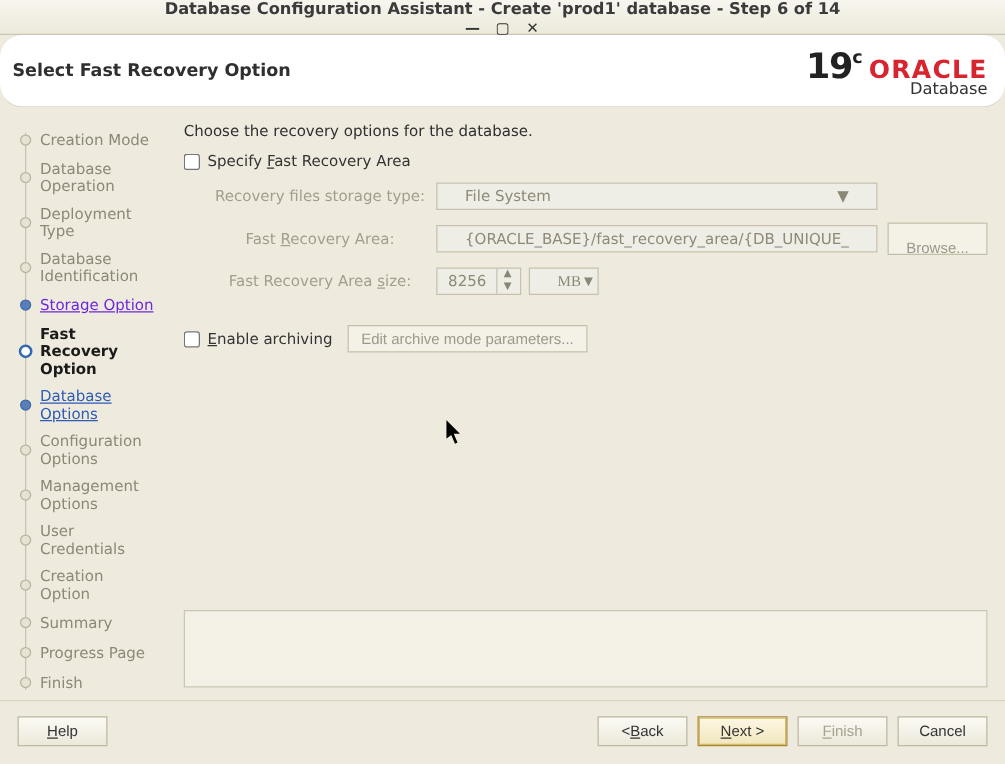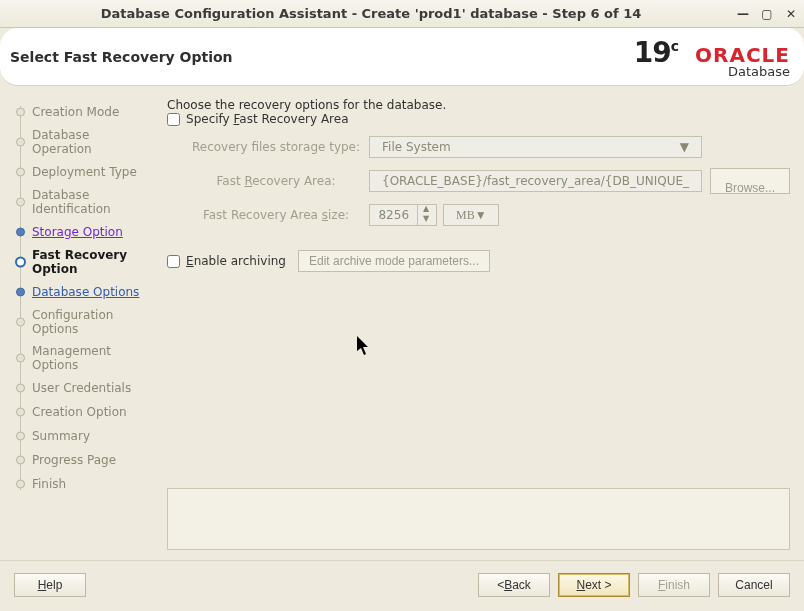--- a/index.html
+++ b/index.html
@@ -1,28 +1,28 @@
 <!DOCTYPE html>
 <html><head>
 <meta charset="utf-8">
 <style>
   * { box-sizing: border-box; }
   html, body { margin: 0; padding: 0; font-family: "DejaVu Sans", "Lucida Sans", Arial, sans-serif; font-size: 12px; color: #333; }
   body { background: #eeebde; width: 804px; height: 611px; overflow: hidden; }
 
   
-  .titlebar { height: 28px; background: linear-gradient(#f7f5ee,#eceadb); border-bottom: 1px solid #c9c6b6; display: flex; align-items: center; padding: 0 6px; }
+  .titlebar { height: 28px; background: linear-gradient(#f7f5ee,#eceadb); border-bottom: 1px solid #c9c6b6; display: flex; align-items: center; padding: 0 6px; flex-direction: column; }
   .titlebar .title { flex: 1; text-align: center; font-weight: bold; color: #3b3b3b; font-size: 13px; }
   .titlebar .winbtns { display: flex; gap: 10px; }
   .winbtn { width: 14px; height: 14px; display: inline-flex; align-items: center; justify-content: center; font-weight: bold; color:#333; }
 
   
   .header { height: 58px; background: #fff; border-bottom: 1px solid #d9d5c5; display:flex; align-items:center; justify-content:space-between; padding: 0 14px 0 10px; border-radius: 18px; }
   .header .pagetitle { font-weight: bold; font-size: 14px; color:#2f2f2f; }
-  .logo { display:flex; align-items:baseline; gap:17px; }
+  .logo { display:flex; align-items:baseline; gap:6px; }
   .logo .v { font-size: 28px; font-weight: bold; color:#222; letter-spacing:-1px; }
   .logo .v sup { font-size: 14px; vertical-align: top; position:relative; top:2px; }
   .logo .brand { display:flex; flex-direction:column; line-height:1; }
   .logo .oracle { color:#d8242f; font-weight:bold; font-size:20px; letter-spacing:1px; }
   .logo .db { color:#333; font-size:13px; align-self:flex-end; }
 
   
   .main { display:flex; height: 475px; background:#eeebde; border-bottom:1px solid #d9d5c5; }
   .sidebar { width: 198px; padding: 14px 6px 0 16px; font-size:12px; }
   .step-list { list-style:none; margin:0; padding:0; position:relative; }
@@ -31,28 +31,28 @@
   .step .dot { position:absolute; left:0; top:50%; transform:translateY(-50%); width:9px; height:9px; border-radius:50%; background:#fff; border:1px solid #999; }
   .step.done .dot { background:#5a7fb8; border-color:#3f6aa8; }
   .step.current .dot { background:#fff; border:2px solid #2f6ab3; width:11px; height:11px; left:-1px; }
   .step.future .dot { background:#e6e3d3; border-color:#b8b4a0; }
   .step a, .step span.lbl { color:#8b8875; text-decoration:none; }
   .step.done a { color:#6d28d9; text-decoration:underline; }
   .step.next a { color:#2f5bb3; text-decoration:underline; }
   .step.current span.lbl { color:#1a1a1a; font-weight:bold; }
 
   .content { flex:1; padding: 12px 14px 0 18px; position:relative; }
-  .instr { color:#2f2f2f; }
+  .instr { margin-bottom: 10px; color:#2f2f2f; }
   .opt-row { display:flex; align-items:center; gap:6px; margin-bottom:10px; }
   input[type=checkbox] { width:13px; height:13px; margin:0; accent-color:#888; }
   .u { text-decoration: underline; }
 
   .form-grid { margin-left: 24px; display:grid; grid-template-columns: 170px 1fr 80px; gap: 10px 8px; align-items:center; color:#a19e8c; }
   .form-grid .lbl { text-align:center; font-size:12px; }
-  .sel, .txt, .numwrap, .unitsel { height:22px; border:1px solid #c5c1ae; background:#efeee6; color:#8d8a77; font-size:12px; display:flex; align-items:center; padding:0 12px; }
+  .sel, .txt, .numwrap, .unitsel { height:22px; border:1px solid #c5c1ae; background:#efeee6; color:#8d8a77; font-size:12px; display:flex; align-items:center; padding:0 22px; }
   .sel { justify-content:space-between; }
   .sel .caret, .unitsel .caret { color:#8a8774; }
   .txt { width: 100%; }
   .browse { height:22px; border:1px solid #c3bfab; background:#f4f2e7; color:#9c998a; padding:12px 10px; font-size:12px; }
   .spin-row { display:flex; gap:6px; align-items:center; }
   .numwrap { width:68px; justify-content:flex-end; gap:4px; padding-right:2px; }
   .numwrap .val { flex:1; text-align:right; padding-right:4px; }
   .spinbtns { display:flex; flex-direction:column; border-left:1px solid #c5c1ae; }
   .spinbtns div { width:16px; height:10px; font-size:8px; line-height:8px; text-align:center; color:#8a8774; }
   .unitsel { width:56px; justify-content:space-between;font-family:Liberation Serif, serif; }

